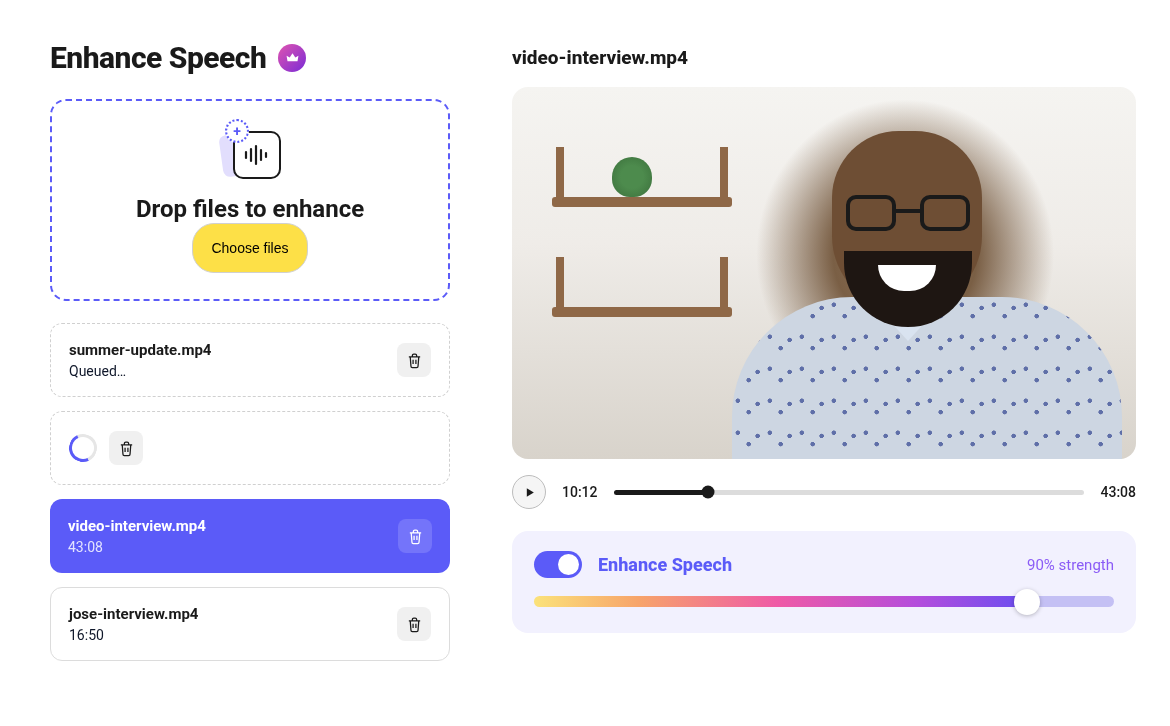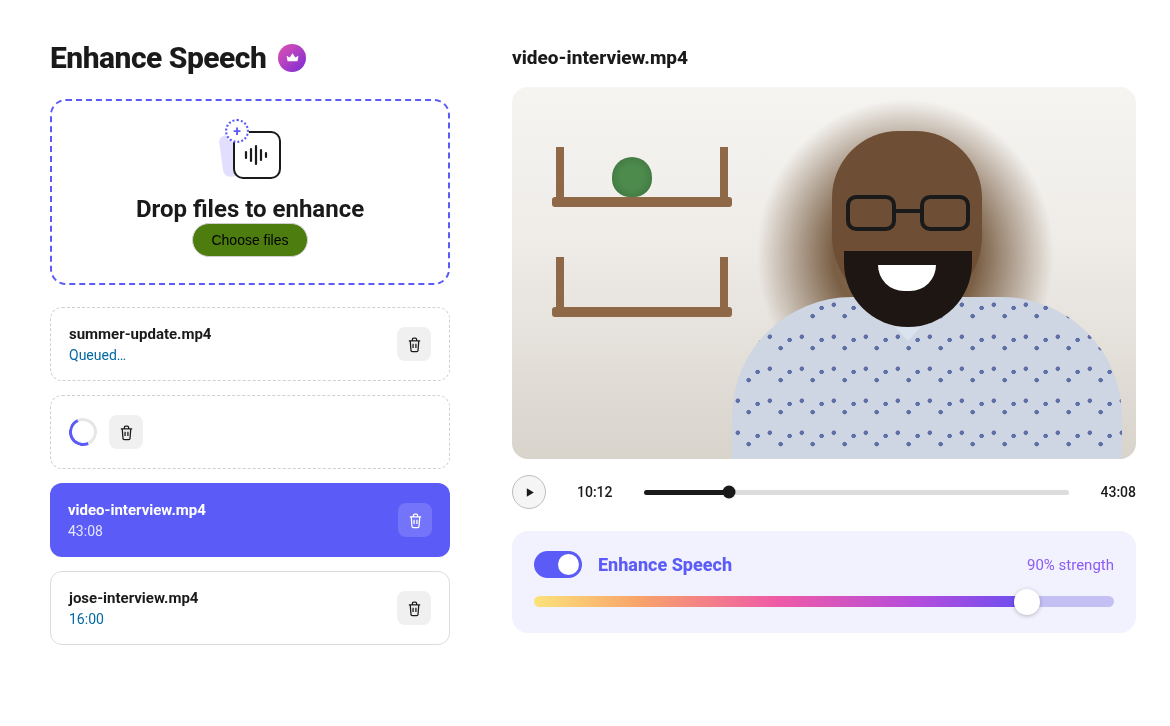--- a/index.html
+++ b/index.html
@@ -72,23 +72,23 @@
     border:2px dotted #5b5bf8;
     background:#fff;
     display:flex; align-items:center; justify-content:center;
     color:#5b5bf8; font-weight:700; font-size:14px;
   }
   .dz-label {
     font-size: 24px; font-weight: 700;
   }
   .choose-btn {
     border: 1.5px solid #d0d0d0;
-    background: #4d7c0f;
+    background: #fde047;
     border-radius: 22px;
-    padding: 8px 18px;
+    padding: 16px 18px;
     font-size: 14px;
     font-weight: 500;
     cursor: pointer;
   }
 
   .file-card {
     border-radius: 12px;
     padding: 16px 18px;
     margin-bottom: 14px;
     display: flex;
@@ -106,21 +106,21 @@
   .file-card.done {
     border: 1.5px solid #dcdcdc;
   }
   .file-info .fname {
     font-weight: 700;
     font-size: 15px;
     margin-bottom: 4px;
   }
   .file-info .fstatus {
     font-size: 14px;
-    color: #0369a1;
+    color: #0f172a;
   }
   .file-card.active .fstatus { color: #e3e3ff; }
   .card-actions { display:flex; align-items:center; gap:12px; }
   .spinner {
     width: 28px; height:28px;
     border: 3px solid #e6e6e6;
     border-left-color:#5b5bf8;
     border-bottom-color:#5b5bf8;
     border-radius:50%;
     transform: rotate(20deg);
@@ -224,21 +224,21 @@
   }
   .collar {
     position:absolute; left:146px; top:176px; width:0; height:0;
     border-left: 40px solid transparent;
     border-right: 40px solid transparent;
     border-top: 44px solid #cdd6e2;
     filter: brightness(1.06);
   }
 
   .player-row {
-    display:flex; align-items:center; gap:31px;
+    display:flex; align-items:center; gap:16px;
     margin-top: 16px;
     width:624px;
   }
   .play-btn {
     width:34px; height:34px;
     border-radius:50%;
     border:1.5px solid #bdbdbd;
     background:#f5f5f5;
     display:flex; align-items:center; justify-content:center;
     cursor:pointer;
@@ -351,21 +351,21 @@
           <svg viewBox="0 0 24 24">
               <path d="M4 7h16M9 7V5a2 2 0 012-2h2a2 2 0 012 2v2M6 7l1 13a2 2 0 002 2h6a2 2 0 002-2l1-13M10 11v6M14 11v6"></path>
             </svg>
         </button>
       </div>
     </div>
 
     <div class="file-card done">
       <div class="file-info">
         <div class="fname">jose-interview.mp4</div>
-        <div class="fstatus">16:00</div>
+        <div class="fstatus">16:50</div>
       </div>
       <div class="card-actions">
         <button class="trash-btn">
           <svg viewBox="0 0 24 24">
               <path d="M4 7h16M9 7V5a2 2 0 012-2h2a2 2 0 012 2v2M6 7l1 13a2 2 0 002 2h6a2 2 0 002-2l1-13M10 11v6M14 11v6"></path>
             </svg>
         </button>
       </div>
     </div>
 

